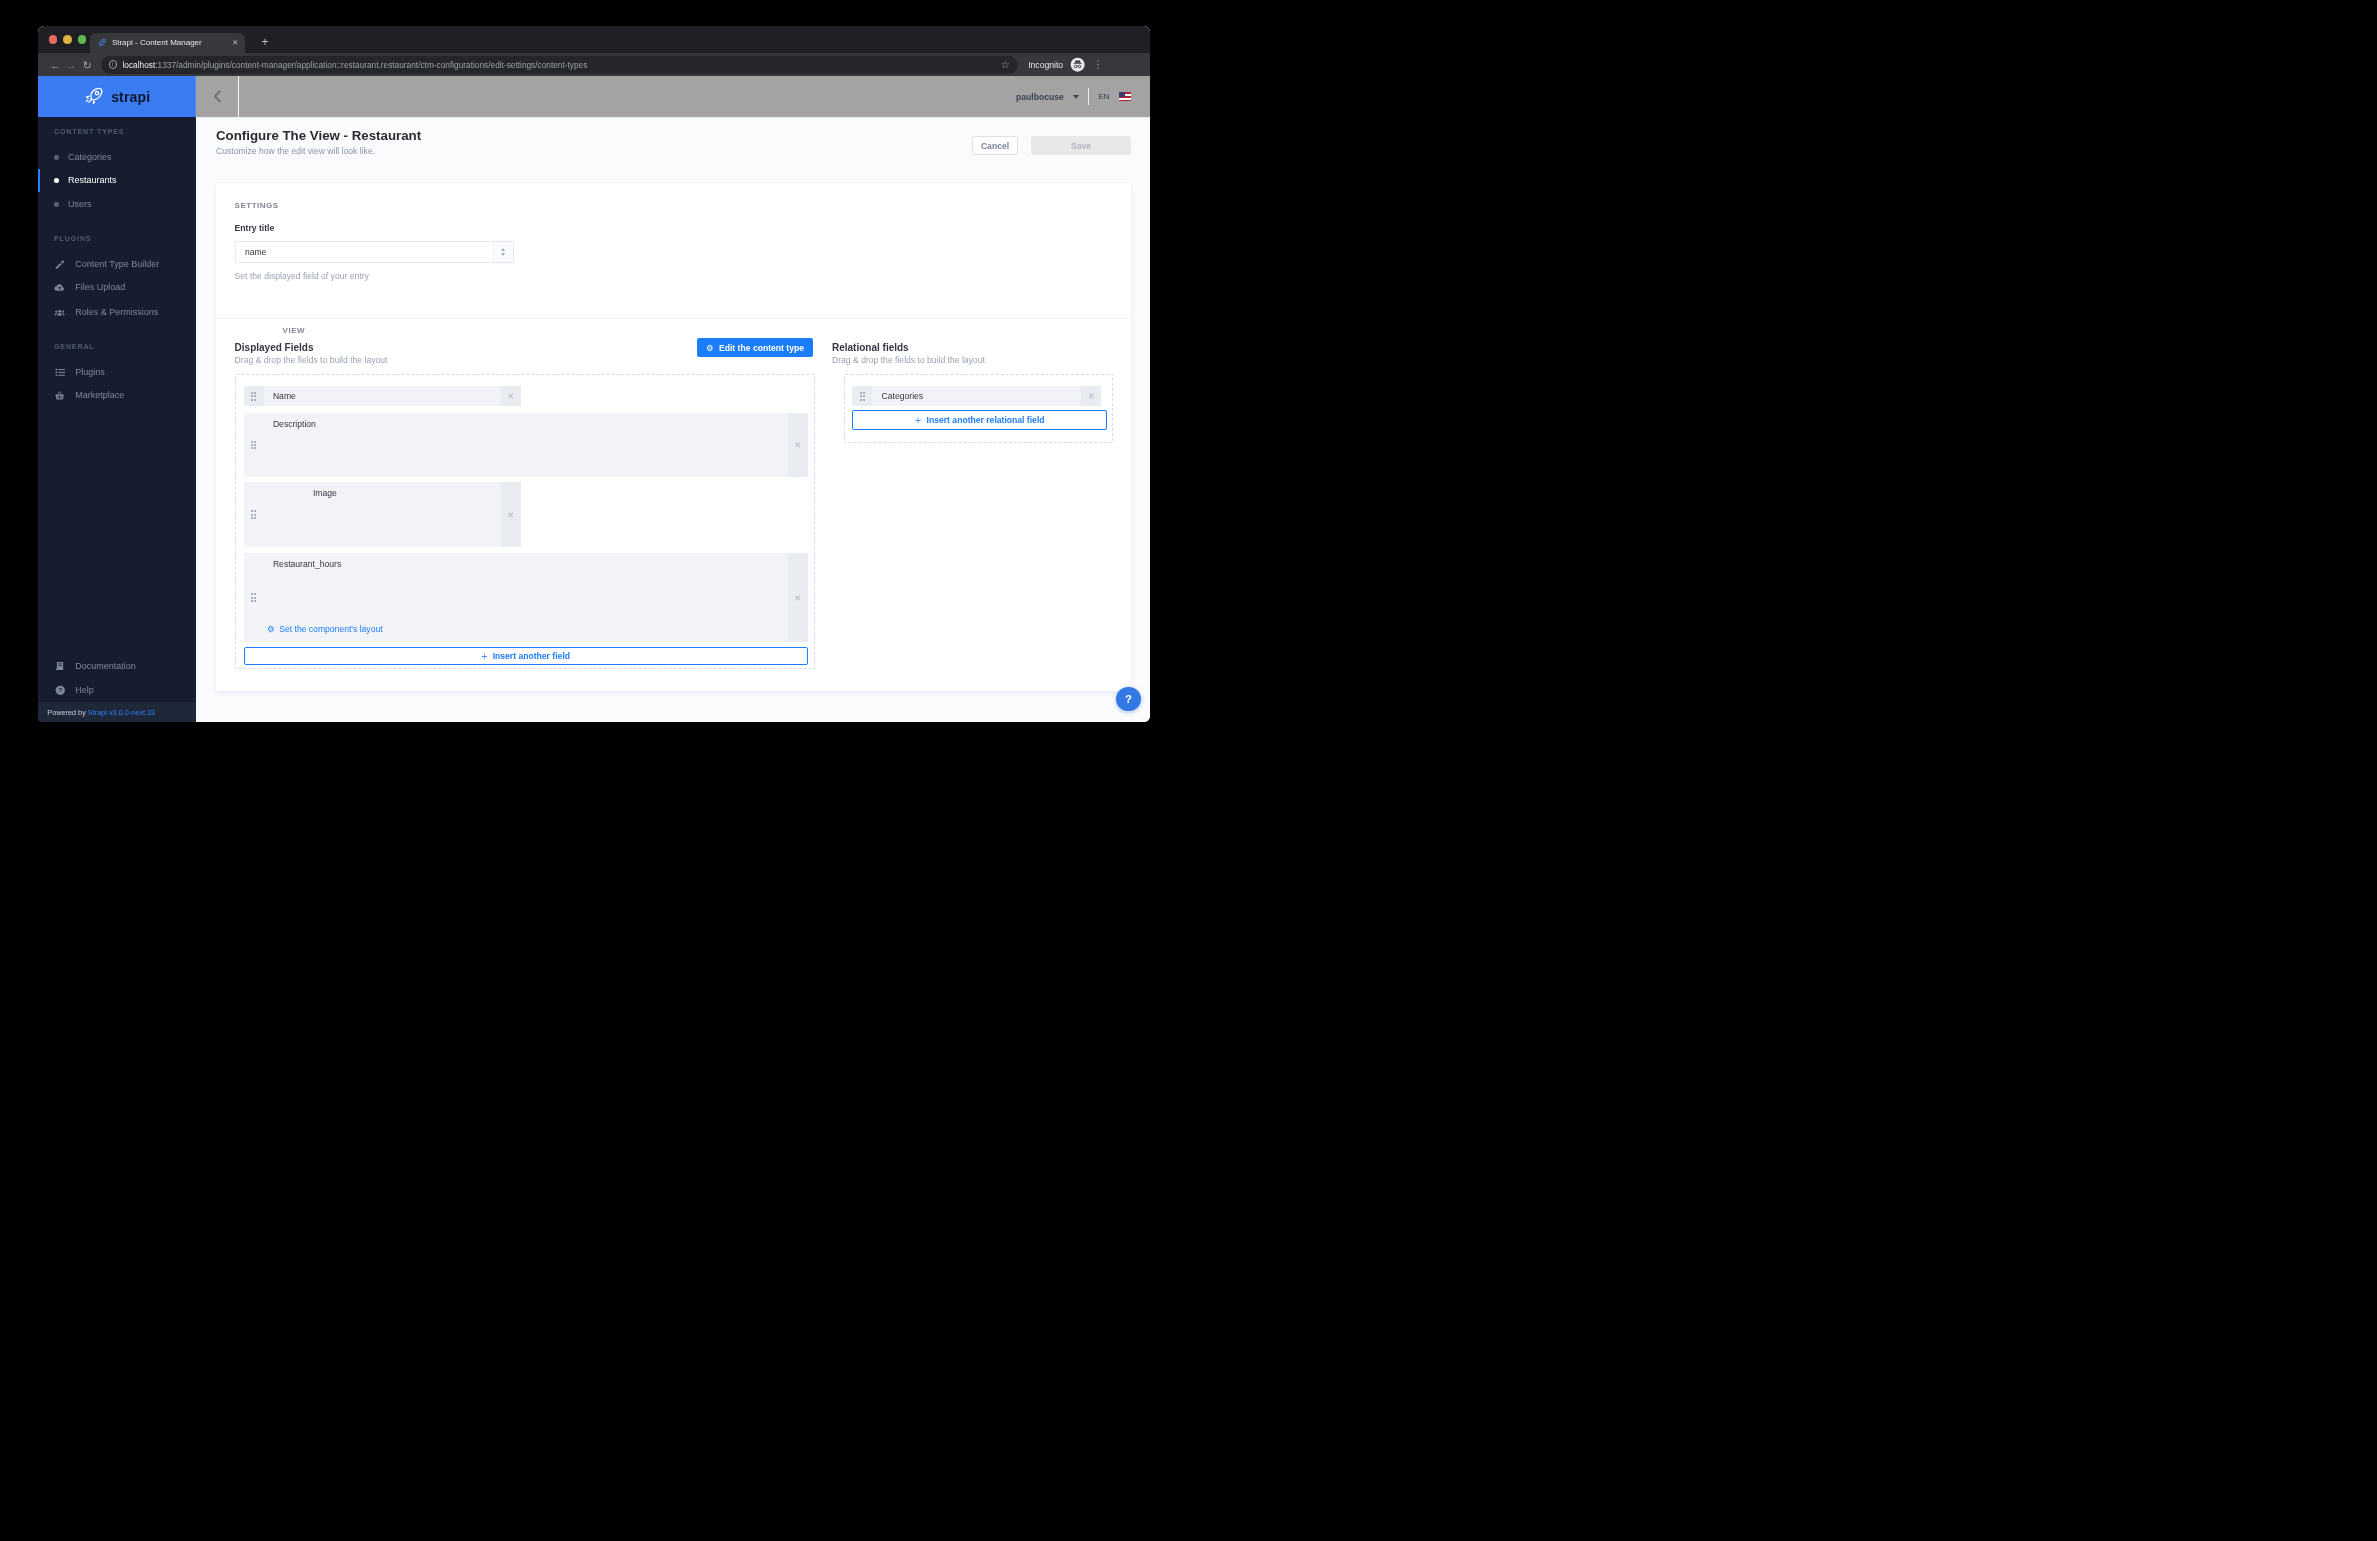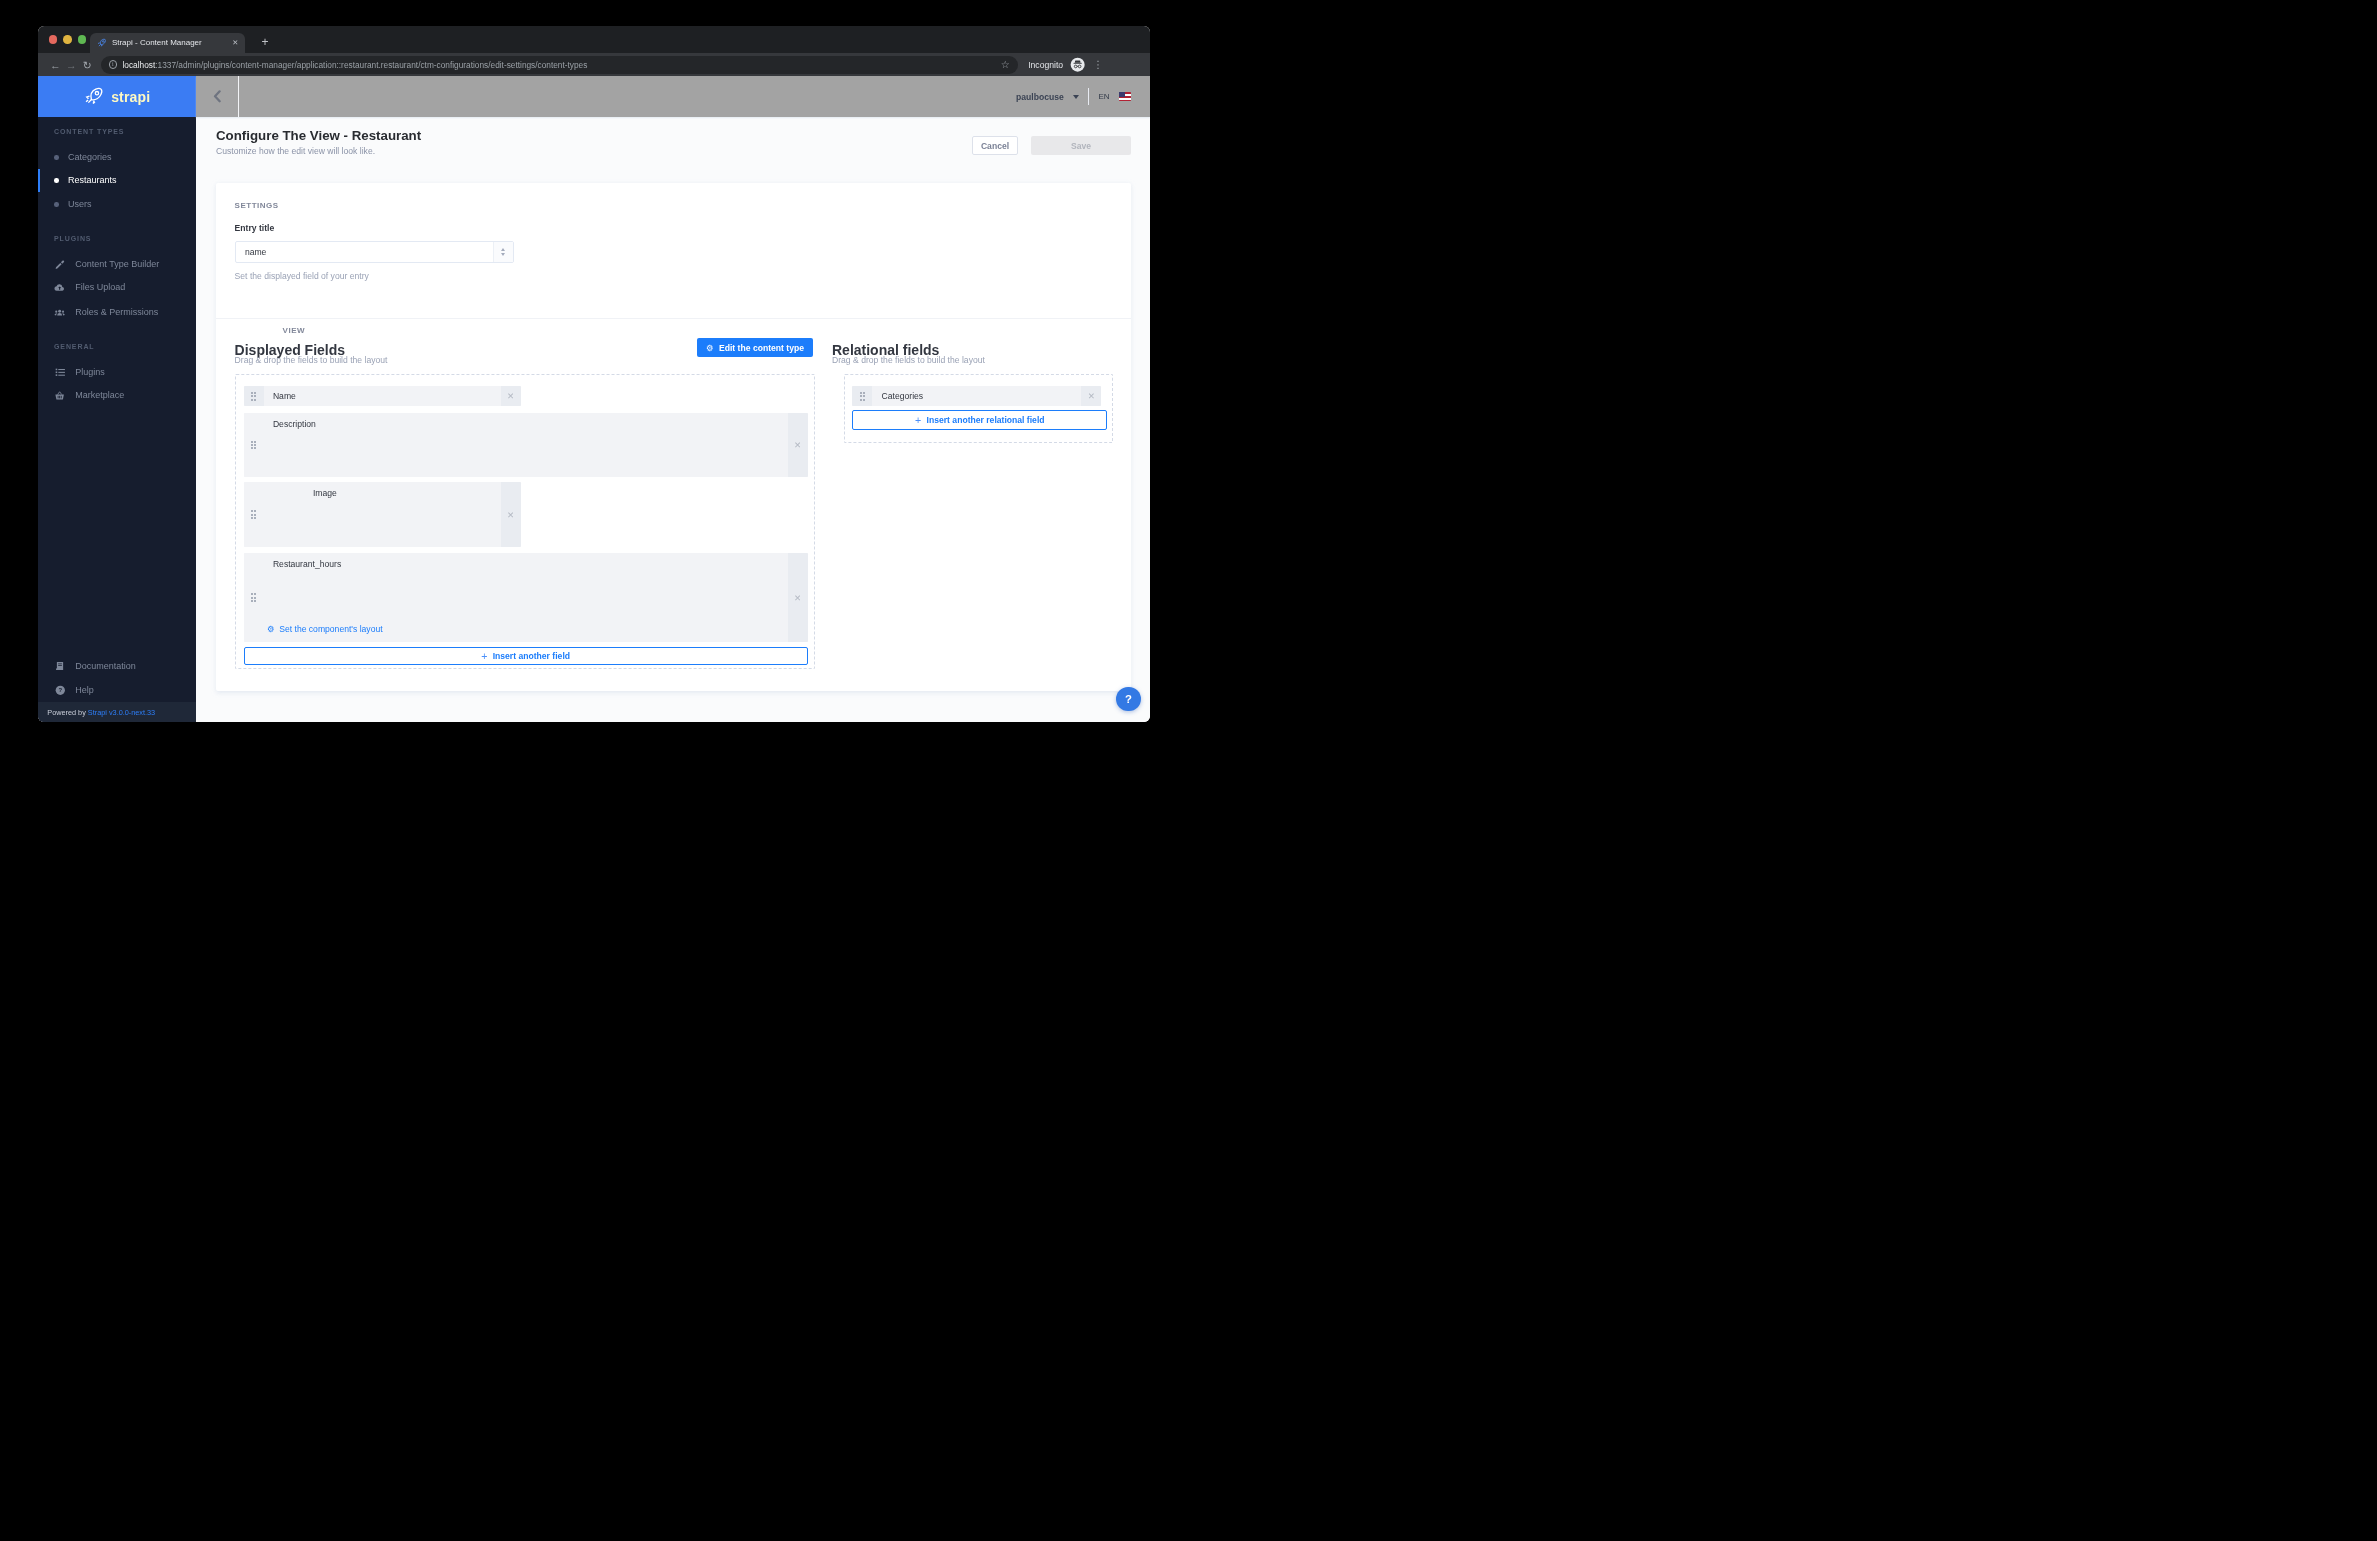--- a/index.html
+++ b/index.html
@@ -36,21 +36,21 @@
   .incog-label { color:#e4e6ea; font-size:8.6px; margin:0 6.6px 0 10.6px; }
   .menu3 { color:#a2a7ad; font-size:10px; margin-left:8px; letter-spacing:0; }
 
   
   .viewport { position:absolute; left:0; top:50px; right:0; bottom:0; background:#fafbfc; }
 
   
   .sidebar { position:absolute; left:0; top:0; bottom:0; width:158px; background:#161d2e; }
   .side-logo { position:absolute; left:0; top:0; width:158px; height:41px; background:#3b7cf3;
                display:flex; align-items:center; justify-content:center; gap:6.6px; }
-  .side-logo .brand { color:#fef9c3; font-size:14px; font-weight:700; letter-spacing:0.2px; }
+  .side-logo .brand { color:#0f172a; font-size:14px; font-weight:700; letter-spacing:0.2px; }
   .ssec { position:absolute; left:16px; color:#525c70; font-size:7px; font-weight:700; letter-spacing:0.9px; }
   .sitem { position:absolute; left:0; height:22.6px; width:158px; display:flex; align-items:center;
            gap:9.3px; padding-left:16px; color:#7e8799; font-size:9px; }
   .sitem .dot { width:4.6px; height:4.6px; border-radius:50%; background:#57617a; flex:none; }
   .sitem .ic { width:12px; text-align:center; flex:none; display:flex; justify-content:center; }
   .sitem.active { color:#fff; border-left:2px solid #2d7ffa; padding-left:14px; }
   .sitem.active .dot { background:#fff; }
   .side-footer { position:absolute; left:0; top:626px; width:158px; height:20px; background:#1f2838;
                  display:flex; align-items:center; padding-left:9.3px; font-size:7.3px; color:#c9ced9; }
   .side-footer a { color:#2d7ffa; text-decoration:none; margin-left:2px; }
@@ -89,21 +89,21 @@
   .helper { position:absolute; font-size:8.6px; color:#9aa2b5; }
   .select { position:absolute; left:18.6px; top:58px; width:279px; height:22px; background:#fff;
             border:0.7px solid #e3e9f3; border-radius:2px; display:flex; align-items:center; }
   .select .val { flex:1; padding-left:9.3px; font-size:8.6px; color:#333740; }
   .select .stepper { width:20px; height:20.6px; background:#fafbfd; border-left:0.7px solid #ecf0f6;
                      display:flex; flex-direction:column; align-items:center; justify-content:center; gap:2px; }
   .tri-up { width:0; height:0; border-left:2.7px solid transparent; border-right:2.7px solid transparent; border-bottom:3.3px solid #a3abbc; }
   .tri-dn { width:0; height:0; border-left:2.7px solid transparent; border-right:2.7px solid transparent; border-top:3.3px solid #a3abbc; }
   .card-divider { position:absolute; left:0; top:135px; width:100%; height:0.7px; background:#f0f2f6; }
 
-  .col-title { position:absolute; font-size:14px; font-weight:700; color:#333740; }
+  .col-title { position:absolute; font-size:10px; font-weight:700; color:#333740; }
   .col-sub { position:absolute; font-size:8.6px; color:#9aa2b5; }
   .btn-edit-ct { position:absolute; left:481px; top:155px; width:116px; height:19px; background:#1c7dfb;
                  border:none; border-radius:2px; color:#fff; font-size:8.6px; font-weight:700;
                  display:flex; align-items:center; justify-content:center; gap:5.3px; }
   .gear { font-family:"DejaVu Sans", sans-serif; font-size:8.6px; font-weight:400; }
 
   .dashed { position:absolute; border:0.7px dashed #d4dae6; border-radius:1.3px; }
   .dashed.displayed { left:18.6px; top:191px; width:580px; height:295px; padding:11.3px 8px 0 8px; }
   .dashed.relational { left:628px; top:191px; width:269px; height:69px; padding:11.3px 7.3px 0 7.3px; }
 

